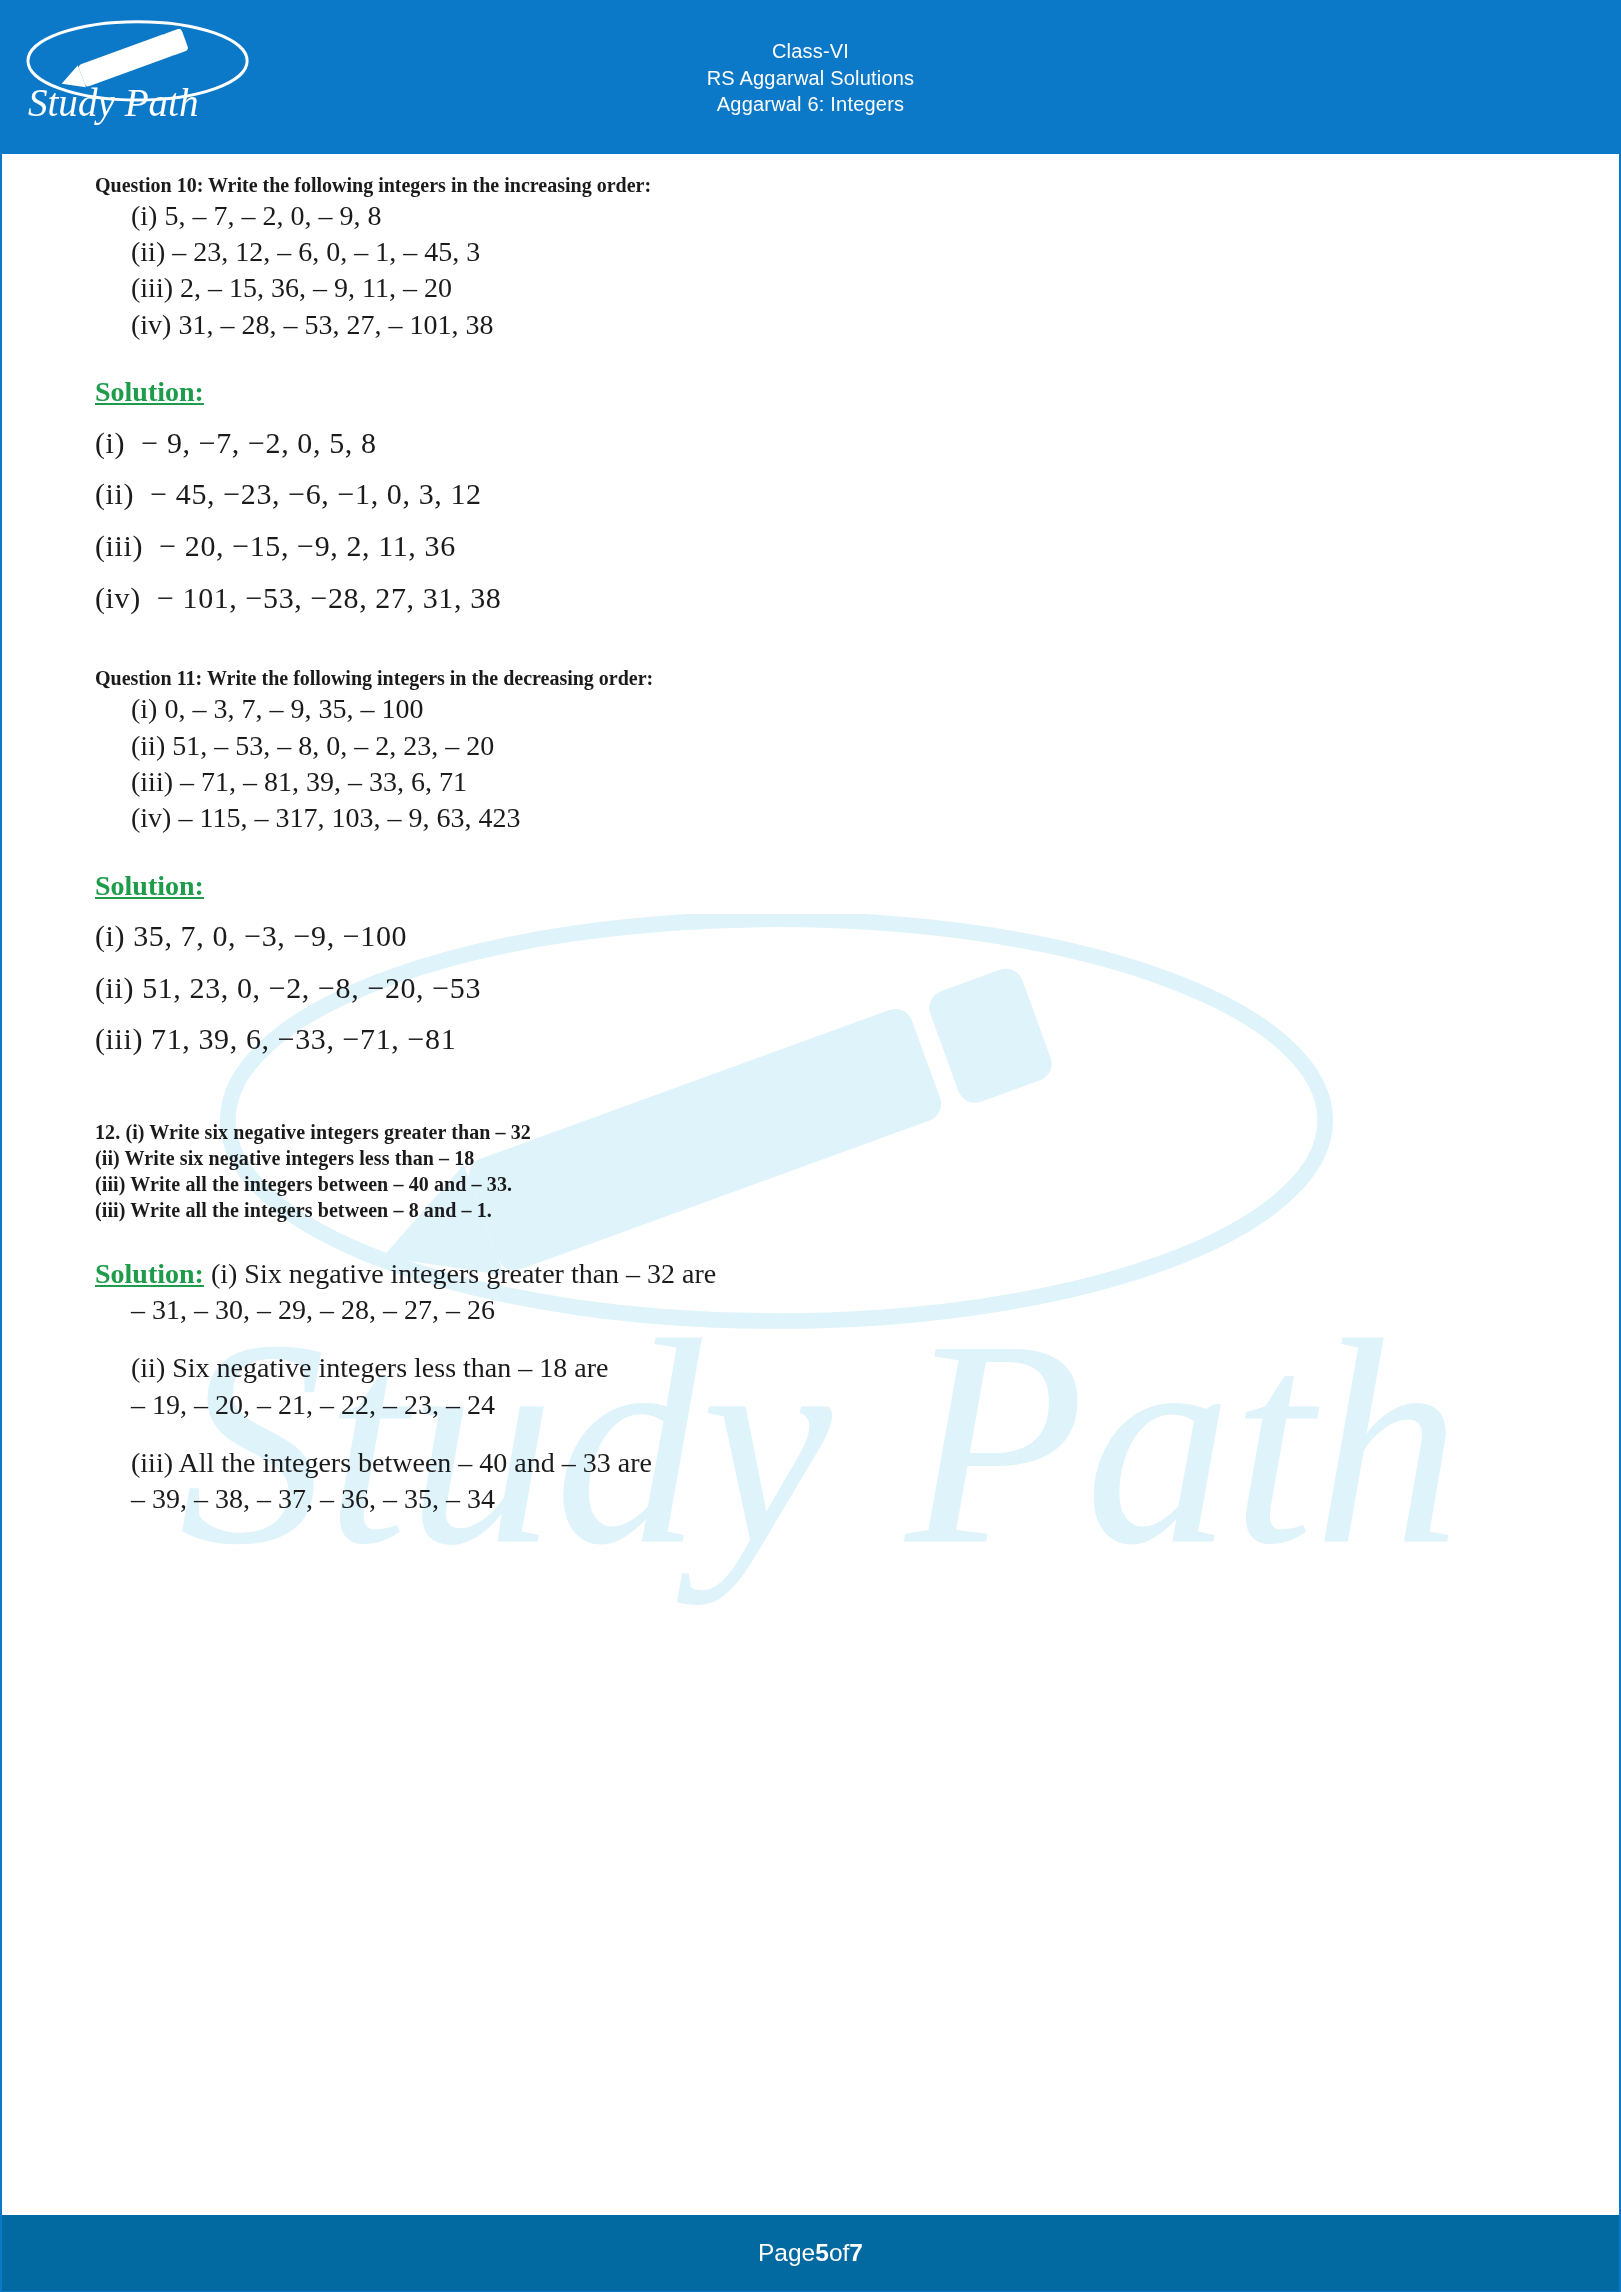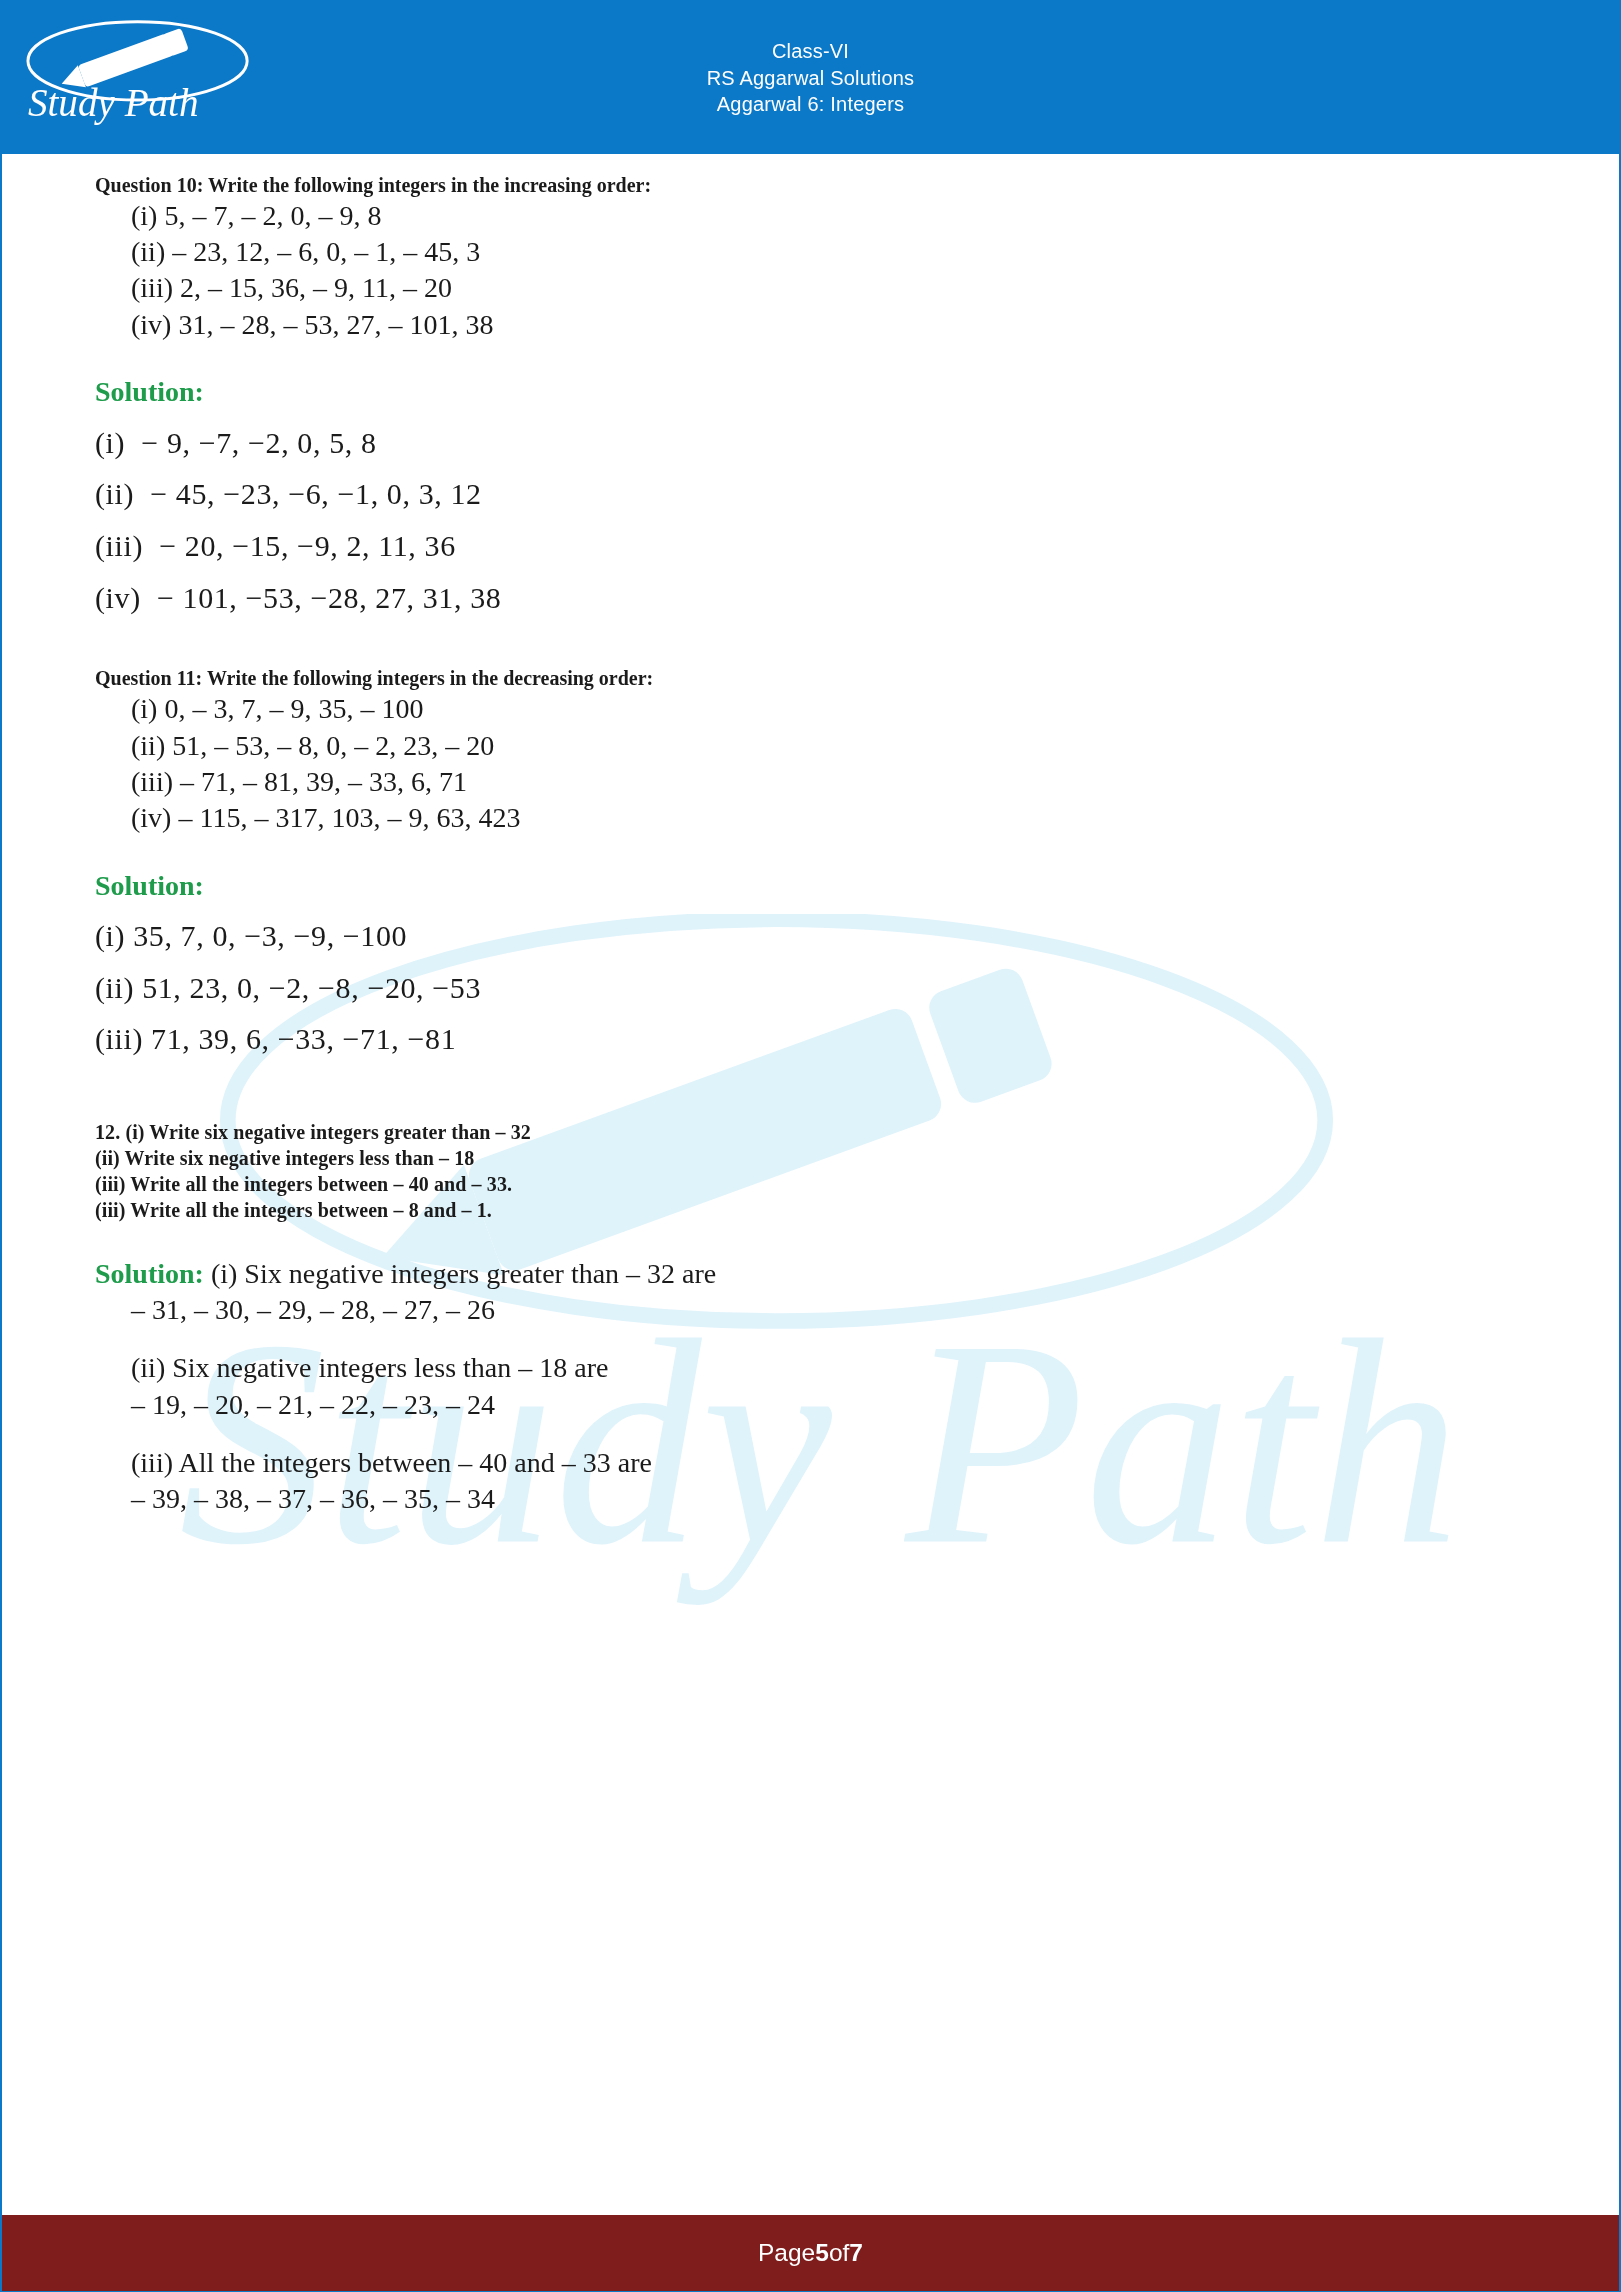--- a/index.html
+++ b/index.html
@@ -86,20 +86,21 @@
   .q-head {
     font-weight: bold;
     font-size: 20px;
     color: #1b1b1b;
     line-height: 1.30;
   }
   .sol-label {
     color: #1f9c4b;
     font-weight: bold;
     font-size: 28px;
+    text-decoration: underline;
   }
   .mathline {
     font-family: "Liberation Serif", serif;
     font-size: 30px;
     color: #1b1b1b;
     letter-spacing: 0.6px;
     margin: 17.6px 0 17.6px 0;
     white-space: pre-wrap;
   }
   .spacer-sm { height: 21.6px; }
@@ -112,21 +113,21 @@
     color: #1b1b1b;
     line-height: 1.30;
   }
   
   .footer {
     position: absolute;
     left: 0;
     bottom: 0;
     width: 100%;
     height: 76px;
-    background: #7f1d1d;
+    background: #0369a1;
     color: #ffffff;
     display: flex;
     align-items: center;
     justify-content: center;
     font-family: "Liberation Sans", sans-serif;
     font-size: 24.5px;
     box-sizing: border-box;
   }
   .footer strong { font-weight: bold; }
 </style>

